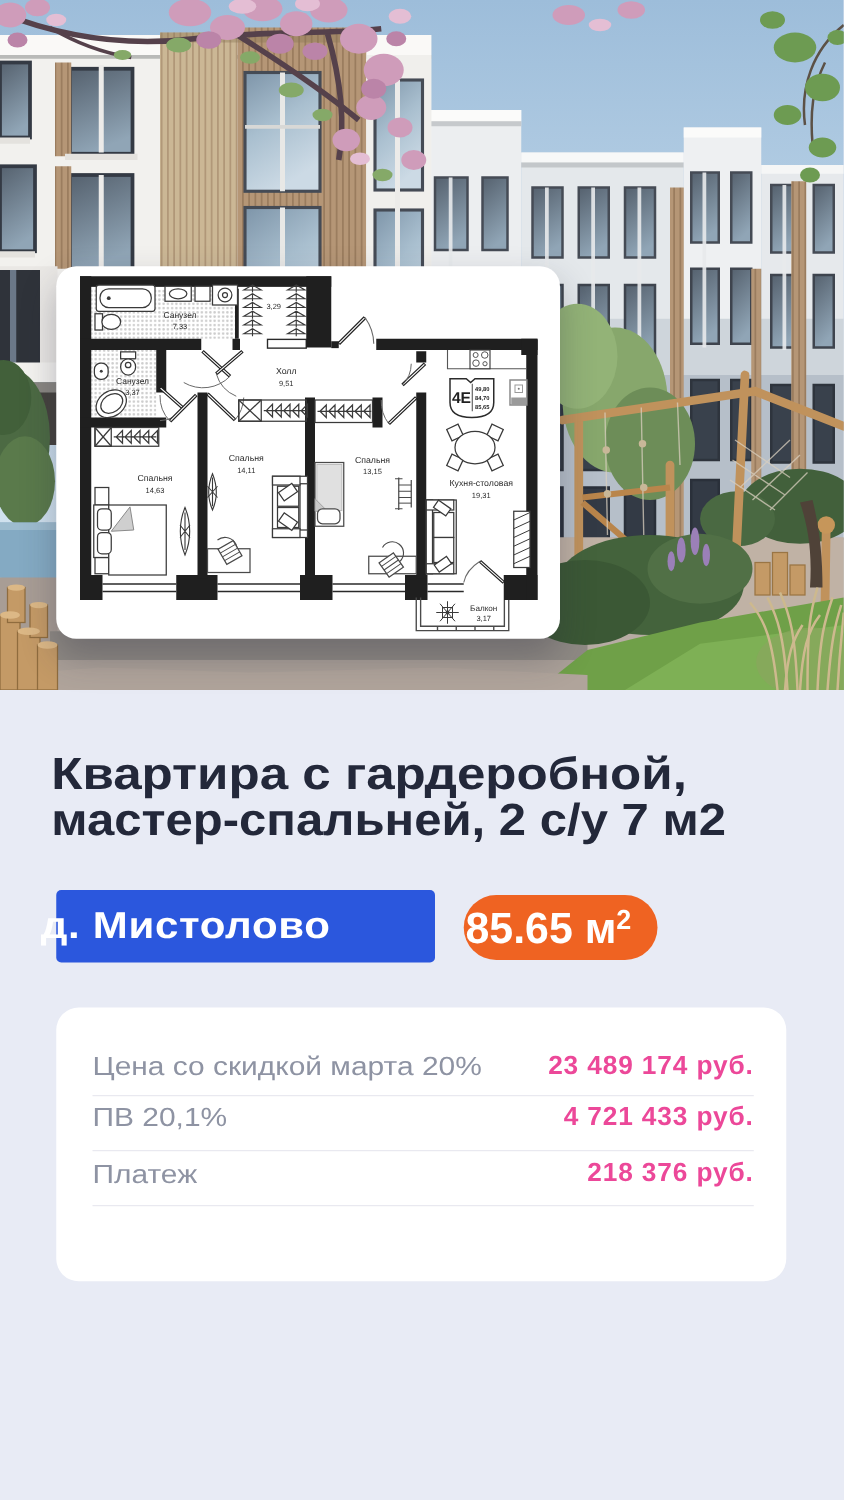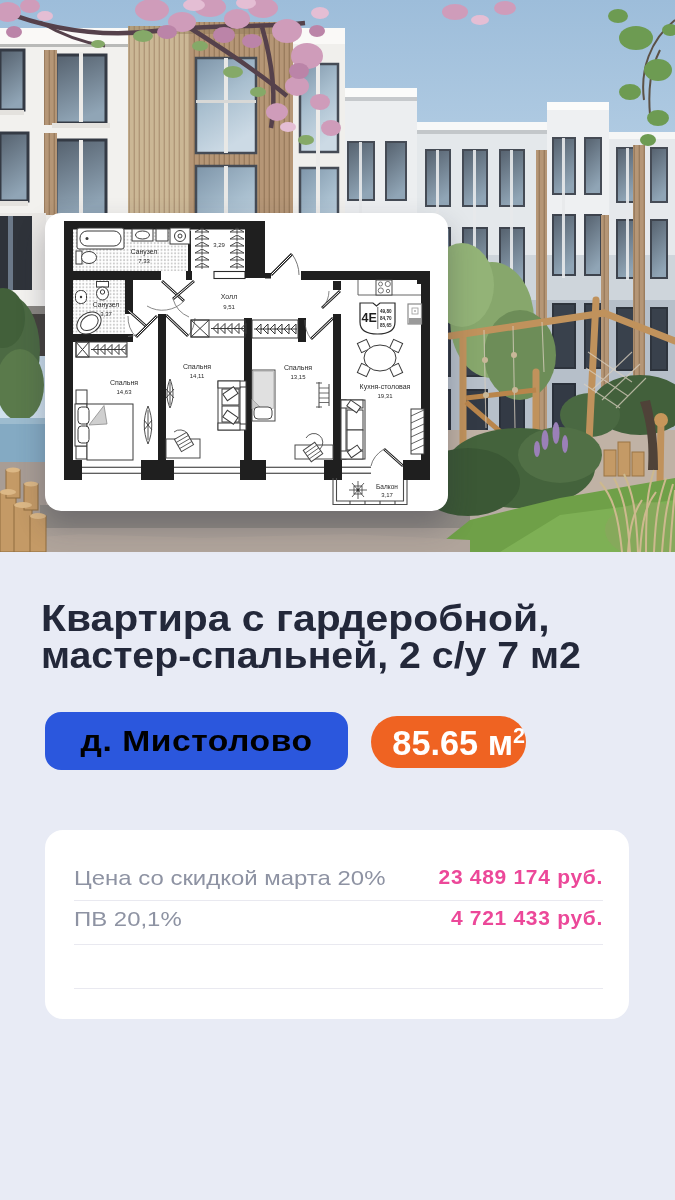--- a/index.html
+++ b/index.html
@@ -3,23 +3,23 @@
 <meta charset="utf-8">
 <style>
   html,body{margin:0;padding:0;}
   body{width:675px;height:1200px;background:#e8ebf5;font-family:"Liberation Sans",sans-serif;position:relative;overflow:hidden;}
   .photo{position:absolute;left:0;top:0;width:675px;height:552px;}
   .plan-card{position:absolute;left:45px;top:213px;width:403px;height:298px;background:#fff;border-radius:16px;box-shadow:0 14px 28px rgba(40,40,60,0.30);}
   .title{position:absolute;left:41px;top:600px;width:640px;font-size:36px;line-height:37px;font-weight:bold;color:#23283a;}
   .title .l1{display:inline-block;transform:scaleX(1.135);transform-origin:left center;white-space:nowrap;}
   .title .l2{display:inline-block;transform:scaleX(1.09);transform-origin:left center;white-space:nowrap;}
   .btn-row{position:absolute;left:45px;top:712px;height:58px;}
-  .btn-blue{position:absolute;left:0;top:0;width:303px;height:58px;background:#2b57dd;border-radius:16px;color:#000000;font-size:30px;font-weight:bold;text-align:center;line-height:58px;letter-spacing:0.5px;}
-  .btn-orange{position:absolute;left:326px;top:4px;width:155px;height:52px;background:#ef6322;border-radius:26px;color:#fff;font-size:35px;font-weight:bold;text-align:right;line-height:37px;}
-  .info-card{position:absolute;left:45px;top:806px;width:584px;height:189px;background:#fff;border-radius:18px;margin-top:24px;}
+  .btn-blue{position:absolute;left:0;top:0;width:303px;height:58px;background:#2b57dd;border-radius:4px;color:#ffffff;font-size:30px;font-weight:bold;line-height:58px;letter-spacing:0.5px;}
+  .btn-orange{position:absolute;left:326px;top:4px;width:155px;height:52px;background:#ef6322;border-radius:26px;color:#fff;font-size:35px;font-weight:bold;text-align:left;line-height:37px;}
+  .info-card{position:absolute;left:45px;top:806px;width:584px;height:219px;background:#fff;border-radius:18px;}
   .row{position:absolute;left:29px;width:529px;height:24px;}
   .row .lab{position:absolute;left:0;top:0;font-size:21px;color:#8e93a3;display:inline-block;transform:scaleX(1.14);transform-origin:left center;white-space:nowrap;}
   .row .val{position:absolute;right:0;top:-1px;font-size:21px;font-weight:bold;color:#ec4899;letter-spacing:0.7px;}
   .div{position:absolute;left:29px;width:529px;height:1px;background:#e9e9f0;}
 </style>
 </head>
 <body>
 
 <div class="photo">
 <svg width="675" height="552" viewBox="0 0 675 552">
@@ -743,15 +743,19 @@
       <span class="val">23 489 174 руб.</span>
     </div>
   <div class="div" style="top:70px;"></div>
 
   <div class="row" style="top:77px;text-align:center;">
       <span class="lab">ПВ 20,1%</span>
       <span class="val">4 721 433 руб.</span>
     </div>
   <div class="div" style="top:114px;"></div>
 
+  <div class="row" style="top:122px;">
+      <span class="lab">Платеж</span>
+      <span class="val">218 376 руб.</span>
+    </div>
   <div class="div" style="top:158px;"></div>
 
 </div>
 
 </body></html>

